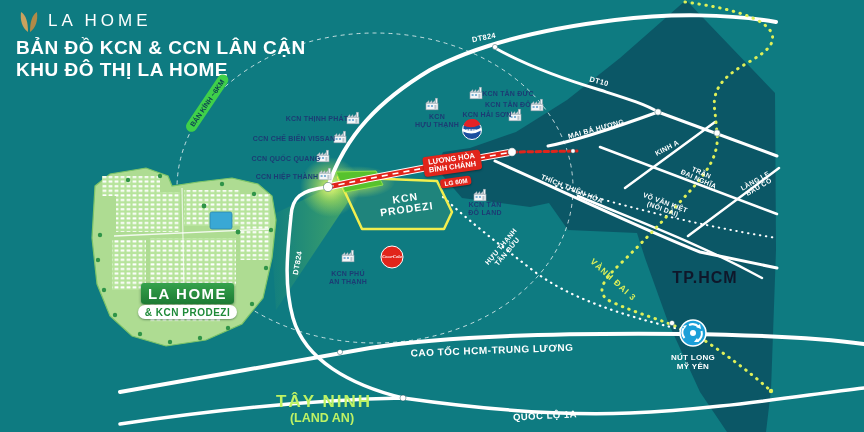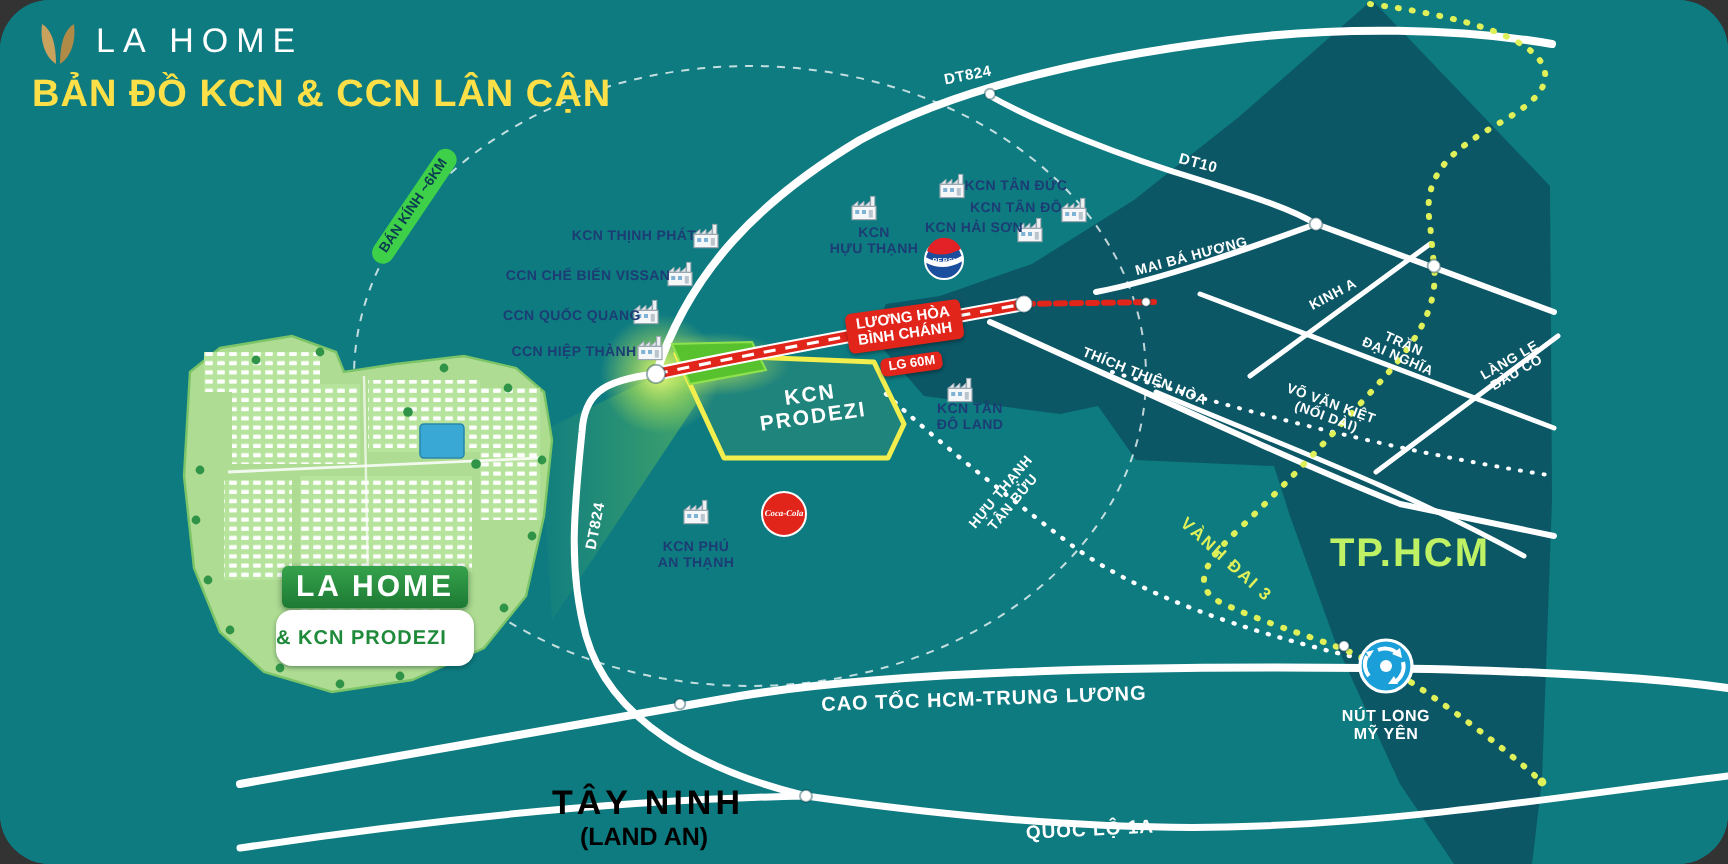--- a/index.html
+++ b/index.html
@@ -1,25 +1,25 @@
 <!DOCTYPE html>
 <html><head>
 <meta charset="utf-8">
 <style>
   html,body{margin:0;padding:0;background:#333;}
   #stage{position:relative;width:864px;height:432px;overflow:hidden;background:#0e7b81;
-         font-family:"Liberation Sans",sans-serif;border-radius:25px;}
+         font-family:"Liberation Sans",sans-serif;}
   #mapsvg{position:absolute;left:0;top:0;}
   .L{position:absolute;font-weight:bold;white-space:nowrap;text-align:center;line-height:1.08;}
   .site{color:#1c3c74;font-size:7px;letter-spacing:.2px;}
   .road{color:#ffffff;font-size:7.5px;letter-spacing:.3px;}
   .redbox{background:#e1251b;color:#fff;border-radius:3px;padding:1.5px 5px;font-size:7.5px;
           box-shadow:0 1px 2px rgba(0,0,0,.35);}
-  .hdr-title{color:#fde047;font-weight:bold;letter-spacing:.5px;}
-  .muted{color:#000000;}
+  .hdr-title{color:#ffffff;font-weight:bold;letter-spacing:.5px;}
+  .muted{color:#bef264;}
   .pill{border-radius:8px;}
 </style>
 </head>
 <body>
 
 <div id="stage">
 
 <svg id="mapsvg" width="864" height="432" viewBox="0 0 864 432">
   <defs>
     <pattern id="bld" width="6" height="4.6" patternUnits="userSpaceOnUse">
@@ -169,22 +169,23 @@
 </svg>
 
 <div style="position:absolute;left:18px;top:8px;display:flex;align-items:center;">
   <svg width="22" height="26" viewBox="0 0 22 26">
     <path d="M10,24 C4,20 2,12 3,4 C8,7 10,14 10,24 Z" fill="#c9a25e"></path>
     <path d="M12,24 C18,20 20,12 19,4 C14,7 12,14 12,24 Z" fill="#b08a47"></path>
   </svg>
   <span style="color:#fff;font-size:17px;letter-spacing:4px;margin-left:8px;font-weight:400;">LA HOME</span>
 </div>
 <div class="L hdr-title" style="left:16px;top:38px;transform:none;font-size:19px;">BẢN ĐỒ KCN &amp; CCN LÂN CẬN</div>
-
-<div class="L muted" style="left:705px;top:278px;transform:translate(-50%,-50%);font-size:20px;color:#bef264;letter-spacing:1px;">TP.HCM</div>
+<div class="L hdr-title" style="left:16px;top:60px;transform:none;font-size:19px;">KHU ĐÔ THỊ LA HOME</div>
+
+<div class="L muted" style="left:705px;top:278px;transform:translate(-50%,-50%);font-size:16px;color:#0f172a;letter-spacing:1px;">TP.HCM</div>
 <div class="L muted" style="left:324px;top:402px;transform:translate(-50%,-50%);font-size:17px;letter-spacing:2px;">TÂY NINH</div>
 <div class="L muted" style="left:322px;top:419px;transform:translate(-50%,-50%);font-size:12.5px;">(LAND AN)</div>
 
 <div class="L road" style="left:484px;top:38px;transform:translate(-50%,-50%) rotate(-11deg);">DT824</div>
 <div class="L road" style="left:298px;top:263px;transform:translate(-50%,-50%) rotate(-79deg);">DT824</div>
 <div class="L road" style="left:599px;top:82px;transform:translate(-50%,-50%) rotate(15deg);">DT10</div>
 <div class="L road" style="left:596px;top:129px;transform:translate(-50%,-50%) rotate(-15deg);font-size:7px;">MAI BÁ HƯƠNG</div>
 <div class="L road" style="left:667px;top:148px;transform:translate(-50%,-50%) rotate(-28deg);font-size:7px;">KINH A</div>
 <div class="L road" style="left:700px;top:176px;transform:translate(-50%,-50%) rotate(24deg);font-size:6.8px;">
   <div>TRẦN</div>
@@ -247,18 +248,18 @@
 
 <div class="L road" style="left:693px;top:363px;transform:translate(-50%,-50%);font-size:8px;">
   <div>NÚT LONG</div>
   <div>MỸ YÊN</div>
 </div>
 
 <div style="position:absolute;left:141px;top:283px;width:93px;height:21px;background:linear-gradient(#35a24c,#1d7a33);
             border-radius:3px;display:flex;align-items:center;justify-content:center;box-shadow:0 1px 3px rgba(0,40,30,.5);">
   <span style="color:#fff;font-weight:bold;font-size:15px;letter-spacing:1.5px;">LA HOME</span>
 </div>
-<div class="pill" style="position:absolute;left:138px;top:305px;width:99px;height:28px;background:#ffffff;
-            display:flex;align-items:center;box-shadow:0 1px 2px rgba(0,40,30,.4);">
+<div class="pill" style="position:absolute;left:138px;top:305px;width:99px;height:14px;background:#ffffff;
+            display:flex;align-items:center;justify-content:center;box-shadow:0 1px 2px rgba(0,40,30,.4);">
   <span style="color:#1f8a39;font-weight:bold;font-size:10px;letter-spacing:.5px;">&amp; KCN PRODEZI</span>
 </div>
 
 </div>
 
 </body></html>

